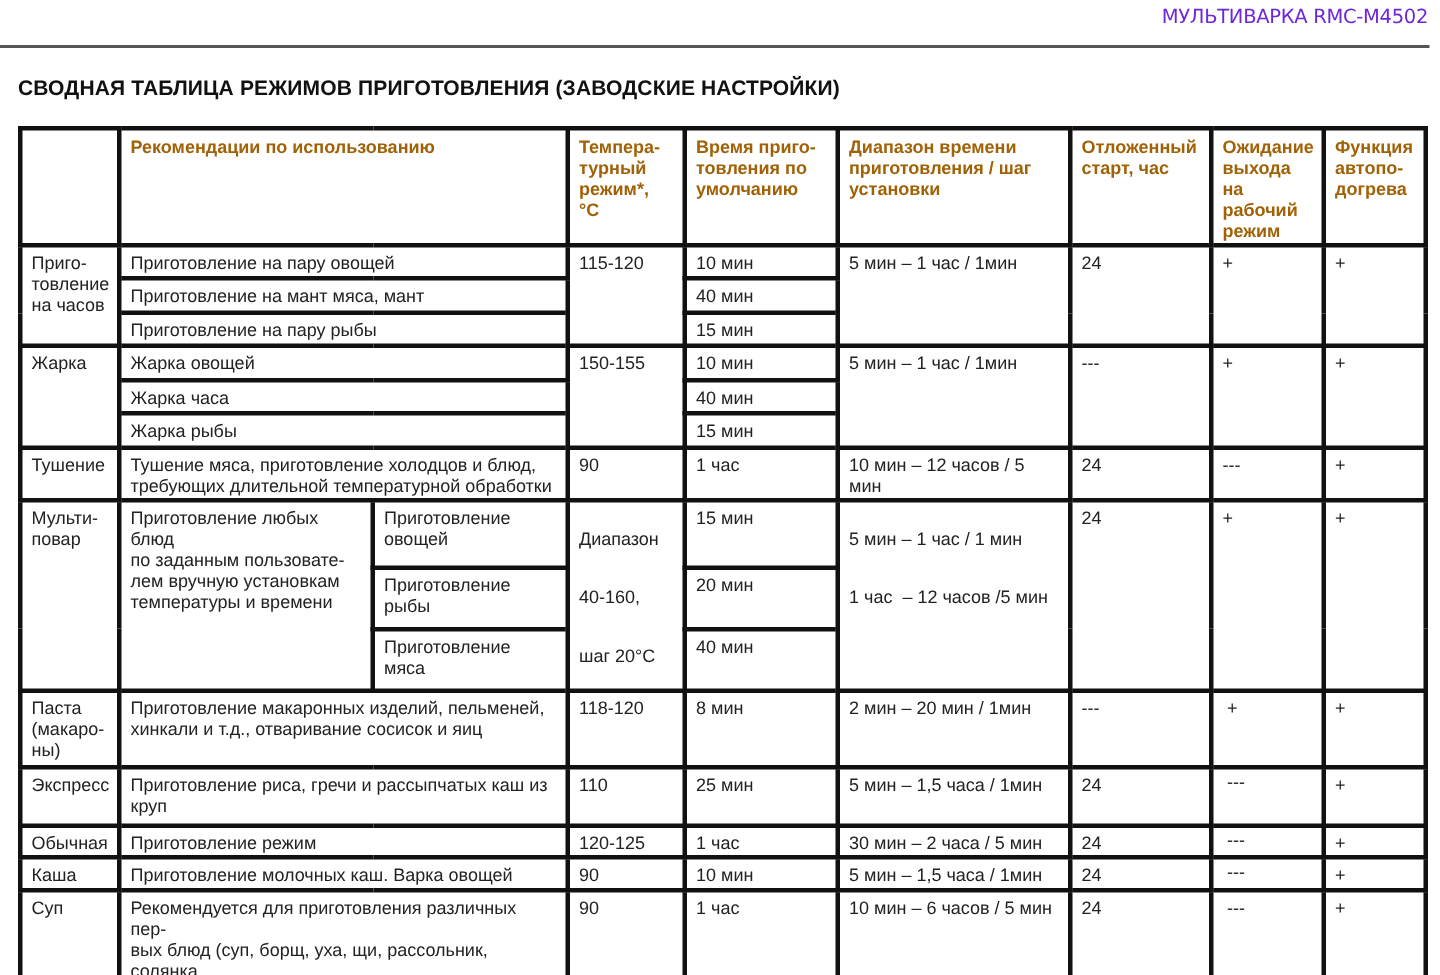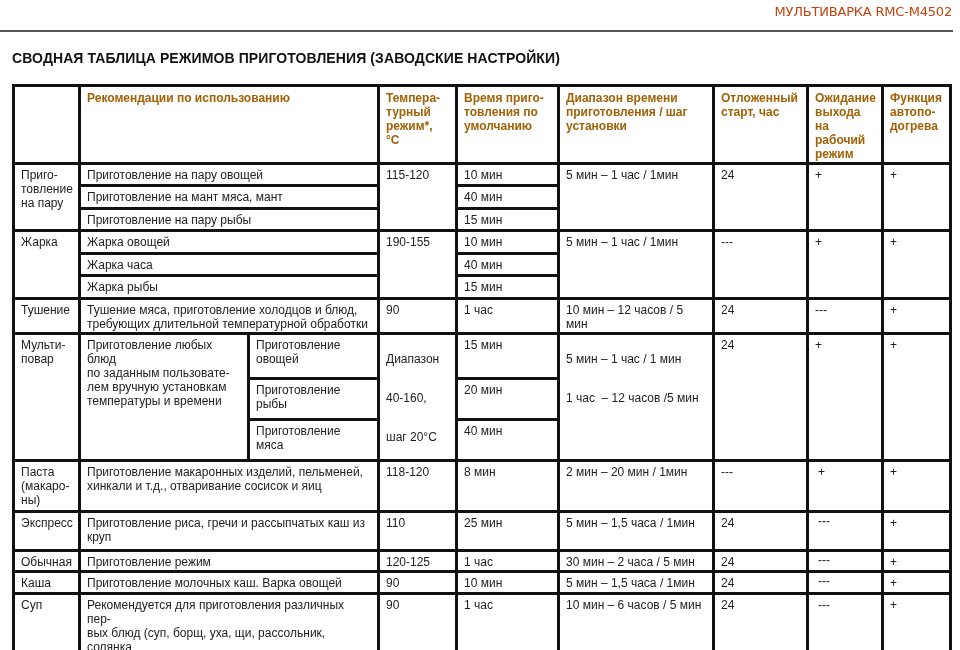--- a/index.html
+++ b/index.html
@@ -1,21 +1,21 @@
 <!DOCTYPE html>
 <html><head>
   <meta charset="utf-8">
   <style>
     html, body { margin: 0; padding: 0; }
     body {
       width: 960px; height: 650px; background: #ffffff; position: relative; overflow: hidden;
       font-family: "Liberation Sans", sans-serif; color: #222;
     }
     .brand {
-      position: absolute; top: 4px; right: 8px; font-size: 13px; color: #c2410c;
+      position: absolute; top: 4px; right: 8px; font-size: 13px; color: #6d28d9;
       letter-spacing: -0.2px; font-family: "DejaVu Sans", sans-serif; font-weight: normal;
     }
     .divider { position: absolute; top: 30px; left: 0; width: 953px; height: 2px; background: #555; }
     .title {
       position: absolute; top: 50px; left: 12px; font-size: 14px; font-weight: bold; color: #111;
       letter-spacing: 0.1px;
     }
     table.modes {
       position: absolute; top: 84px; left: 12px; width: 937px;
       border-collapse: collapse; table-layout: fixed; font-size: 12px; color: #222;
@@ -68,42 +68,42 @@
 рабочий
 режим</th>
     <th>Функция
 автопо-
 догрева</th>
   </tr>
 
   <tr style="height:22px">
     <td rowspan="3">Приго-
 товление
-на пару</td>
+на часов</td>
     <td colspan="2">Приготовление на пару овощей</td>
     <td rowspan="3">115-120</td>
     <td>10 мин</td>
     <td rowspan="3">5 мин – 1 час / 1мин</td>
     <td rowspan="3">24</td>
     <td rowspan="3">+</td>
     <td rowspan="3">+</td>
   </tr>
   <tr style="height:23px">
     <td colspan="2">Приготовление на мант мяса, мант</td>
     <td>40 мин</td>
   </tr>
   <tr style="height:22px">
     <td colspan="2">Приготовление на пару рыбы</td>
     <td>15 мин</td>
   </tr>
 
   <tr style="height:23px">
     <td rowspan="3">Жарка</td>
     <td colspan="2">Жарка овощей</td>
-    <td rowspan="3">190-155</td>
+    <td rowspan="3">150-155</td>
     <td>10 мин</td>
     <td rowspan="3">5 мин – 1 час / 1мин</td>
     <td rowspan="3">---</td>
     <td rowspan="3">+</td>
     <td rowspan="3">+</td>
   </tr>
   <tr style="height:22px">
     <td colspan="2">Жарка часа</td>
     <td>40 мин</td>
   </tr>

